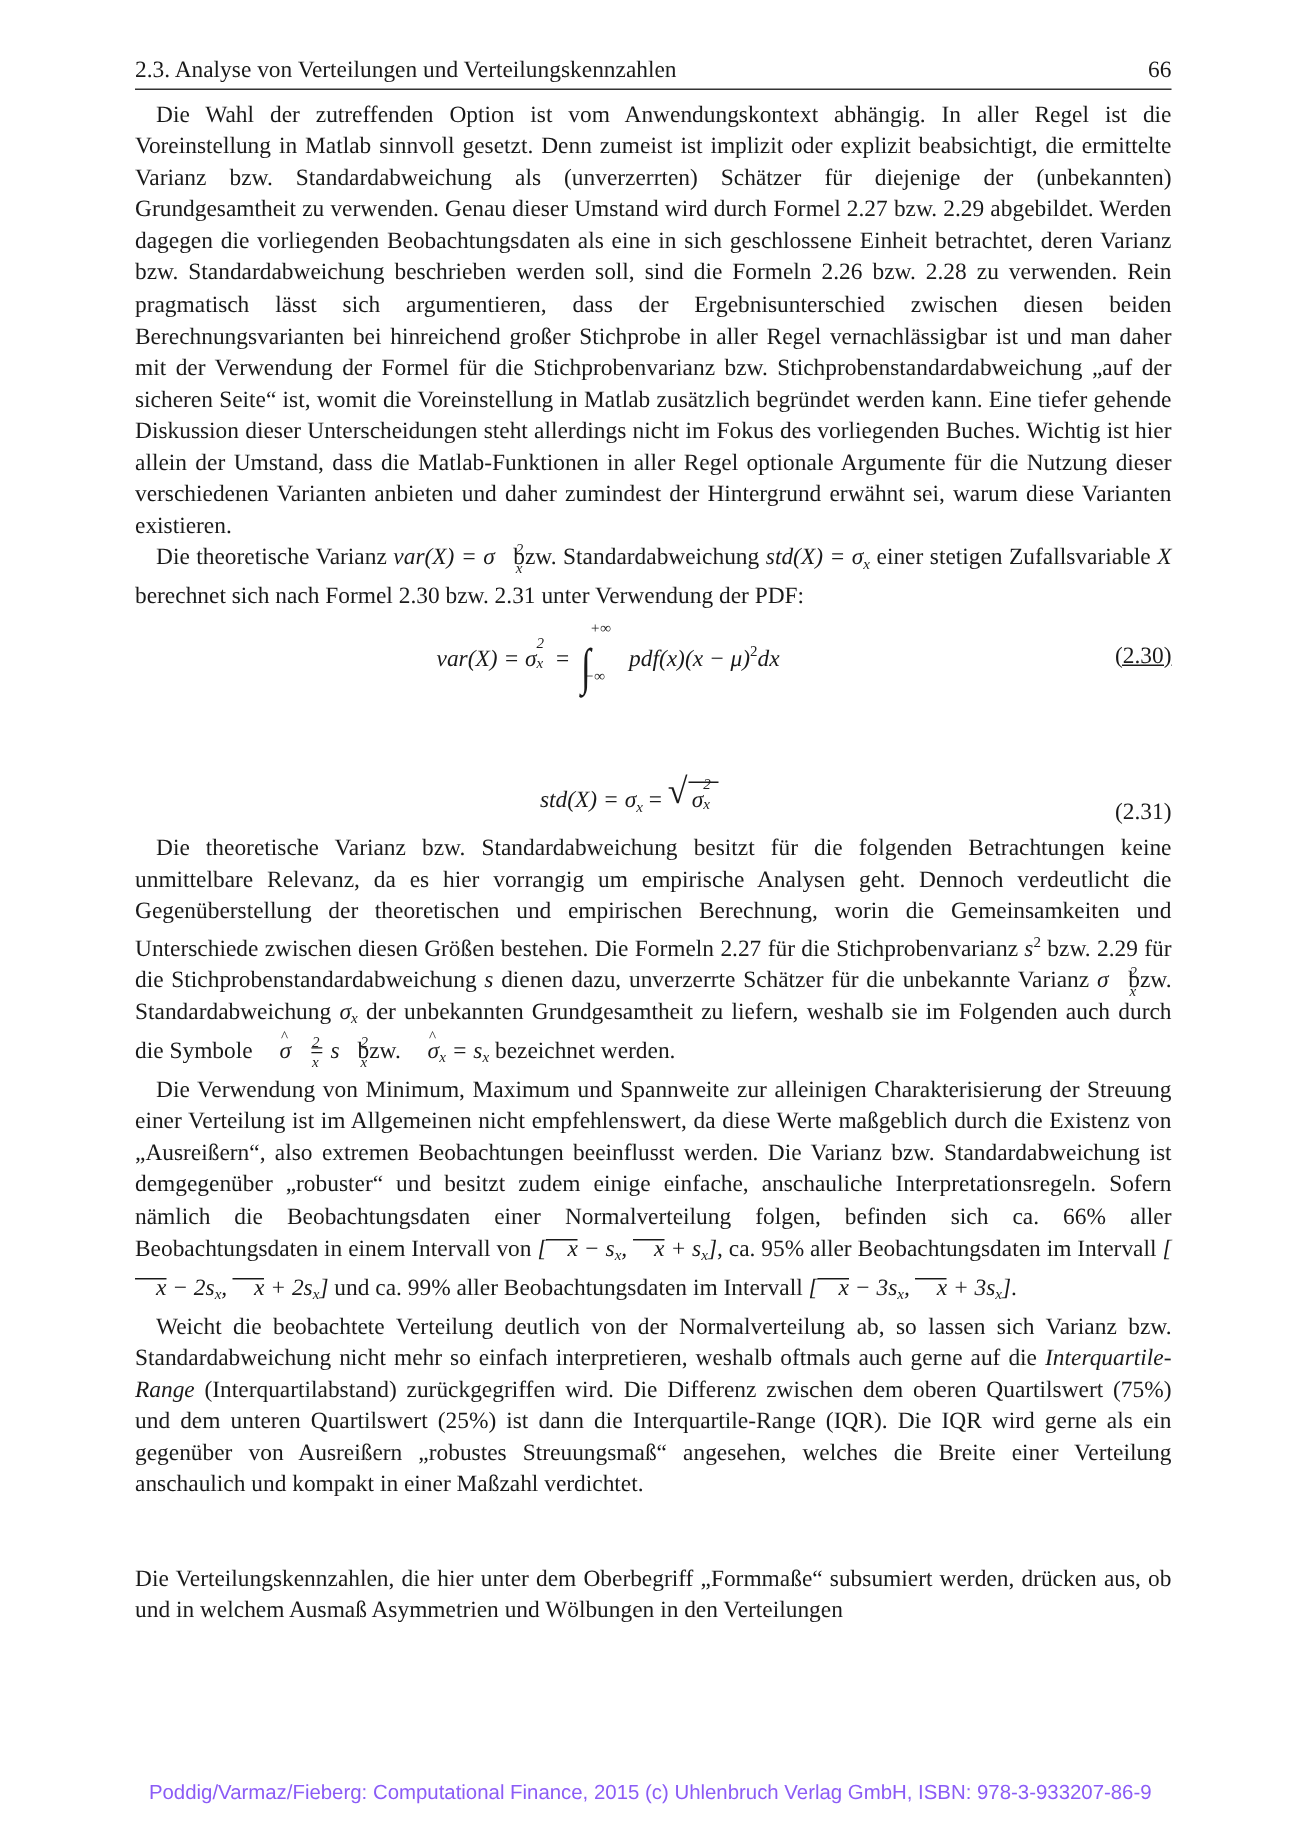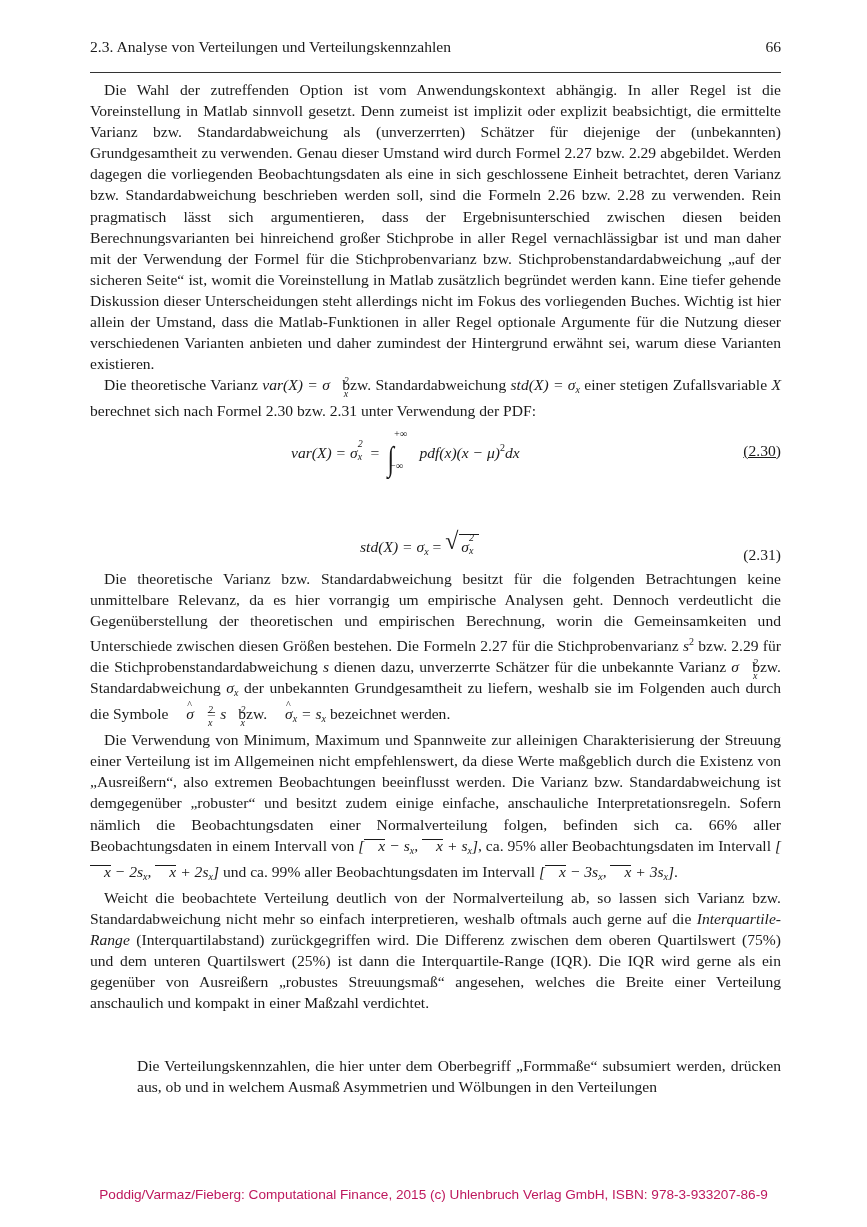--- a/index.html
+++ b/index.html
@@ -1,44 +1,44 @@
 <!DOCTYPE html>
 <html><head>
 <meta charset="utf-8">
 <style>
   html, body { margin: 0; padding: 0; background: #ffffff; }
   body { width: 867px; height: 1227px; position: relative; overflow: hidden;
          font-family: "Liberation Serif", "DejaVu Serif", serif; color: #1a1a1a; }
   .page { position: absolute; left: 90px; top: 38px; width: 691px; }
   .running-head { display: flex; justify-content: space-between; font-size: 15.6px;
-                  border-bottom: 1px solid #333; padding-bottom: 16px; line-height: 18px; }
+                  border-bottom: 1px solid #333; padding-bottom: 3px; line-height: 18px; }
   .para { font-size: 15.6px; line-height: 21.1px; text-align: justify; margin: 0;
           text-indent: 14px; hyphens: none; }
-  .para.noindent { text-indent: 0; margin-left: 47px; }
+  .para.noindent { text-indent: 0; }
   .m { font-style: italic; }
   .sup { font-size: 10px; vertical-align: 6px; font-style: normal; }
   .sub { font-size: 10px; vertical-align: -3px; font-style: italic; }
   .sup2 { font-size: 10px; position: relative; top: -7px; font-style: normal; }
   .stack { display: inline-block; position: relative; width: 8px; height: 10px; }
   .stack .s1 { position: absolute; left: 0; top: -10px; font-size: 10px; }
   .stack .s2 { position: absolute; left: 0; top: 3px; font-size: 10px; font-style: italic; }
   .eq { position: relative; height: 60px; font-size: 15.6px; margin-top: 38px; }
   .eq .body { position: absolute; top: 0; white-space: nowrap; }
   .eq .num { position: absolute; right: 0; }
   .integral { font-size: 34px; display: inline-block; vertical-align: -12px; line-height: 34px; transform: scaleX(0.7); margin: 0 2px; }
   .limits { display: inline-block; position: relative; width: 22px; height: 20px; vertical-align: middle; }
   .limits .up { position: absolute; left: -4px; top: -16px; font-size: 10px; }
   .limits .lo { position: absolute; left: -8px; top: 16px; font-size: 10px; }
   .sqrt { display: inline-block; position: relative; padding-left: 14px; }
   .sqrt .radical { position: absolute; left: 0; top: -6px; font-size: 24px; }
   .sqrt .radicand { border-top: 1px solid #1a1a1a; padding: 3px 2px 0 2px; display: inline-block; }
   .section-heading { font-family: "Liberation Serif", serif; font-weight: bold; font-size: 19px;
                      margin: 0; line-height: 24px; }
   .footer { position: absolute; left: 0; width: 867px; top: 1187px; text-align: center;
-            font-family: "Liberation Sans", sans-serif; font-size: 13.6px; color: #be185d; }
+            font-family: "Liberation Sans", sans-serif; font-size: 13.6px; color: #8b5cf6; }
   .hat { position: relative; display: inline-block; }
   .hat::before { content: "^"; position: absolute; left: 1px; top: -9px; font-size: 10px; font-style: normal; }
   .bar { display: inline-block; border-top: 1px solid #1a1a1a; line-height: 12px; }
 </style>
 </head>
 <body>
 
 <div class="page">
 
   <div class="running-head">

